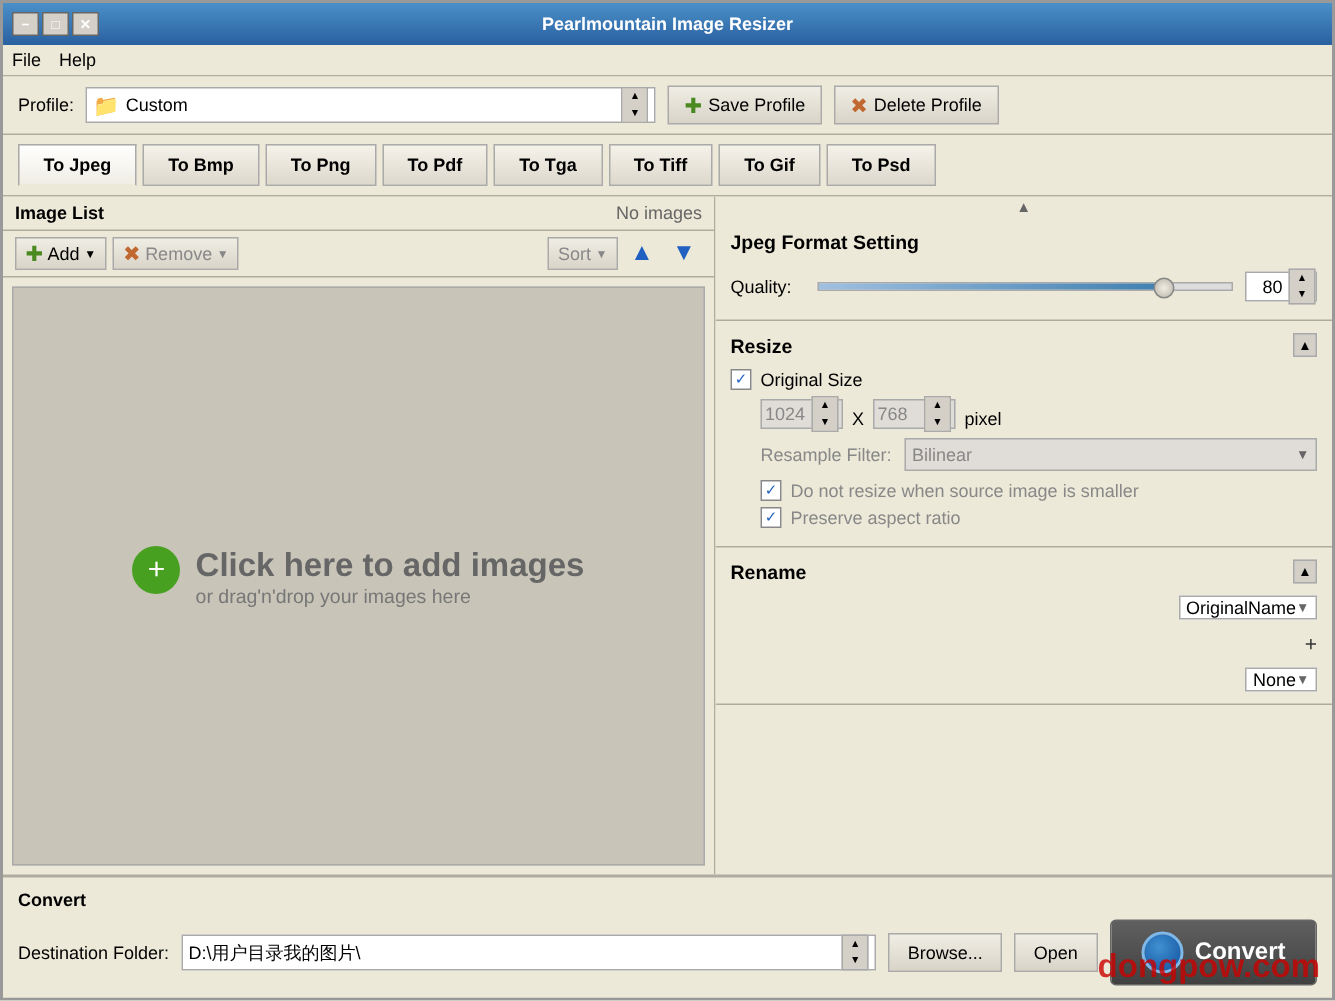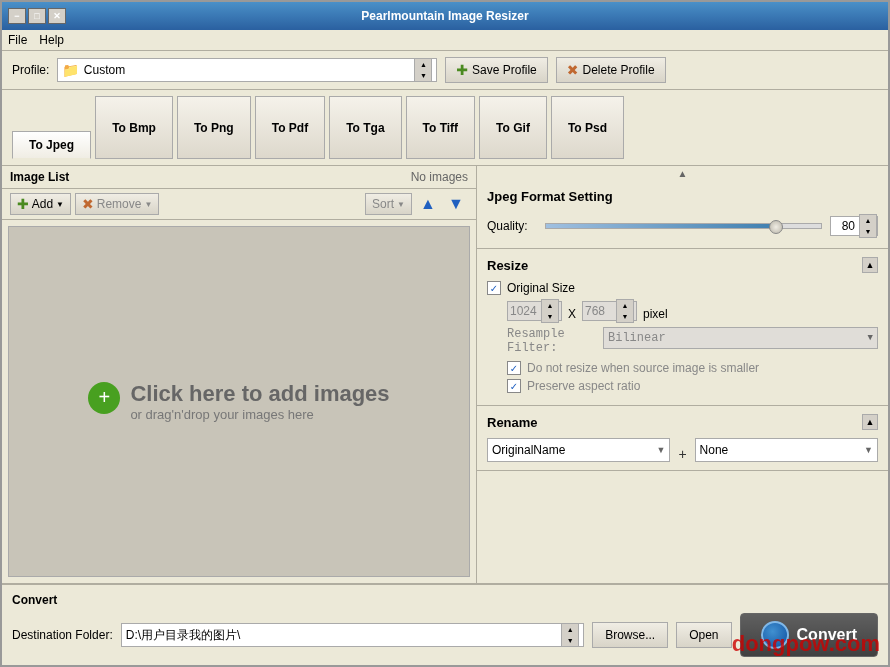--- a/index.html
+++ b/index.html
@@ -114,21 +114,20 @@
       padding: 6px 16px;
       border: 1px solid #aaa;
       background: linear-gradient(to bottom, #f5f2ea, #ddd8cc);
       cursor: pointer;
       font-size: 12px;
       font-weight: bold;
     }
     .format-tab.active {
       background: linear-gradient(to bottom, #ffffff, #f0ede4);
       border-bottom: 1px solid #ece9d8;
-      margin-top: 35px;
     }
 
     .main-content {
       display: flex;
       flex: 1;
       overflow: hidden;
     }
 
     .left-panel {
       width: 475px;
@@ -315,25 +314,24 @@
       border: 1px solid #aaa;
       background: #e0ddd8;
       display: flex; align-items: center; justify-content: space-between;
       padding: 0 2px;
     }
     .dim-value { font-size: 12px; color: #888; }
     .x-label { font-size: 12px; }
     .pixel-label { font-size: 12px; }
     .resample-row {
       display: flex;
-      align-items: flex-start;
+      align-items: center;
       gap: 6px;
       padding-left: 20px;
       margin-bottom: 6px;
-      font-family: Liberation Mono, monospace;
     }
     .resample-label { font-size: 12px; color: #888; width: 90px; }
     .resample-select {
       flex: 1;
       height: 22px;
       border: 1px solid #aaa;
       background: #e0ddd8;
       display: flex; align-items: center; justify-content: space-between;
       padding: 0 4px;
       font-size: 12px; color: #888;
@@ -343,20 +341,21 @@
       display: flex;
       align-items: center;
       gap: 6px;
       margin-bottom: 4px;
     }
     .option-label { font-size: 12px; color: #888; }
     .rename-row {
       display: flex;
       align-items: flex-end;
       gap: 8px;
+      flex-direction: column;
     }
     .rename-select {
       flex: 1;
       height: 24px;
       border: 1px solid #aaa;
       background: white;
       display: flex; align-items: center; justify-content: space-between;
       padding: 0 4px;
       font-size: 12px;
     }

